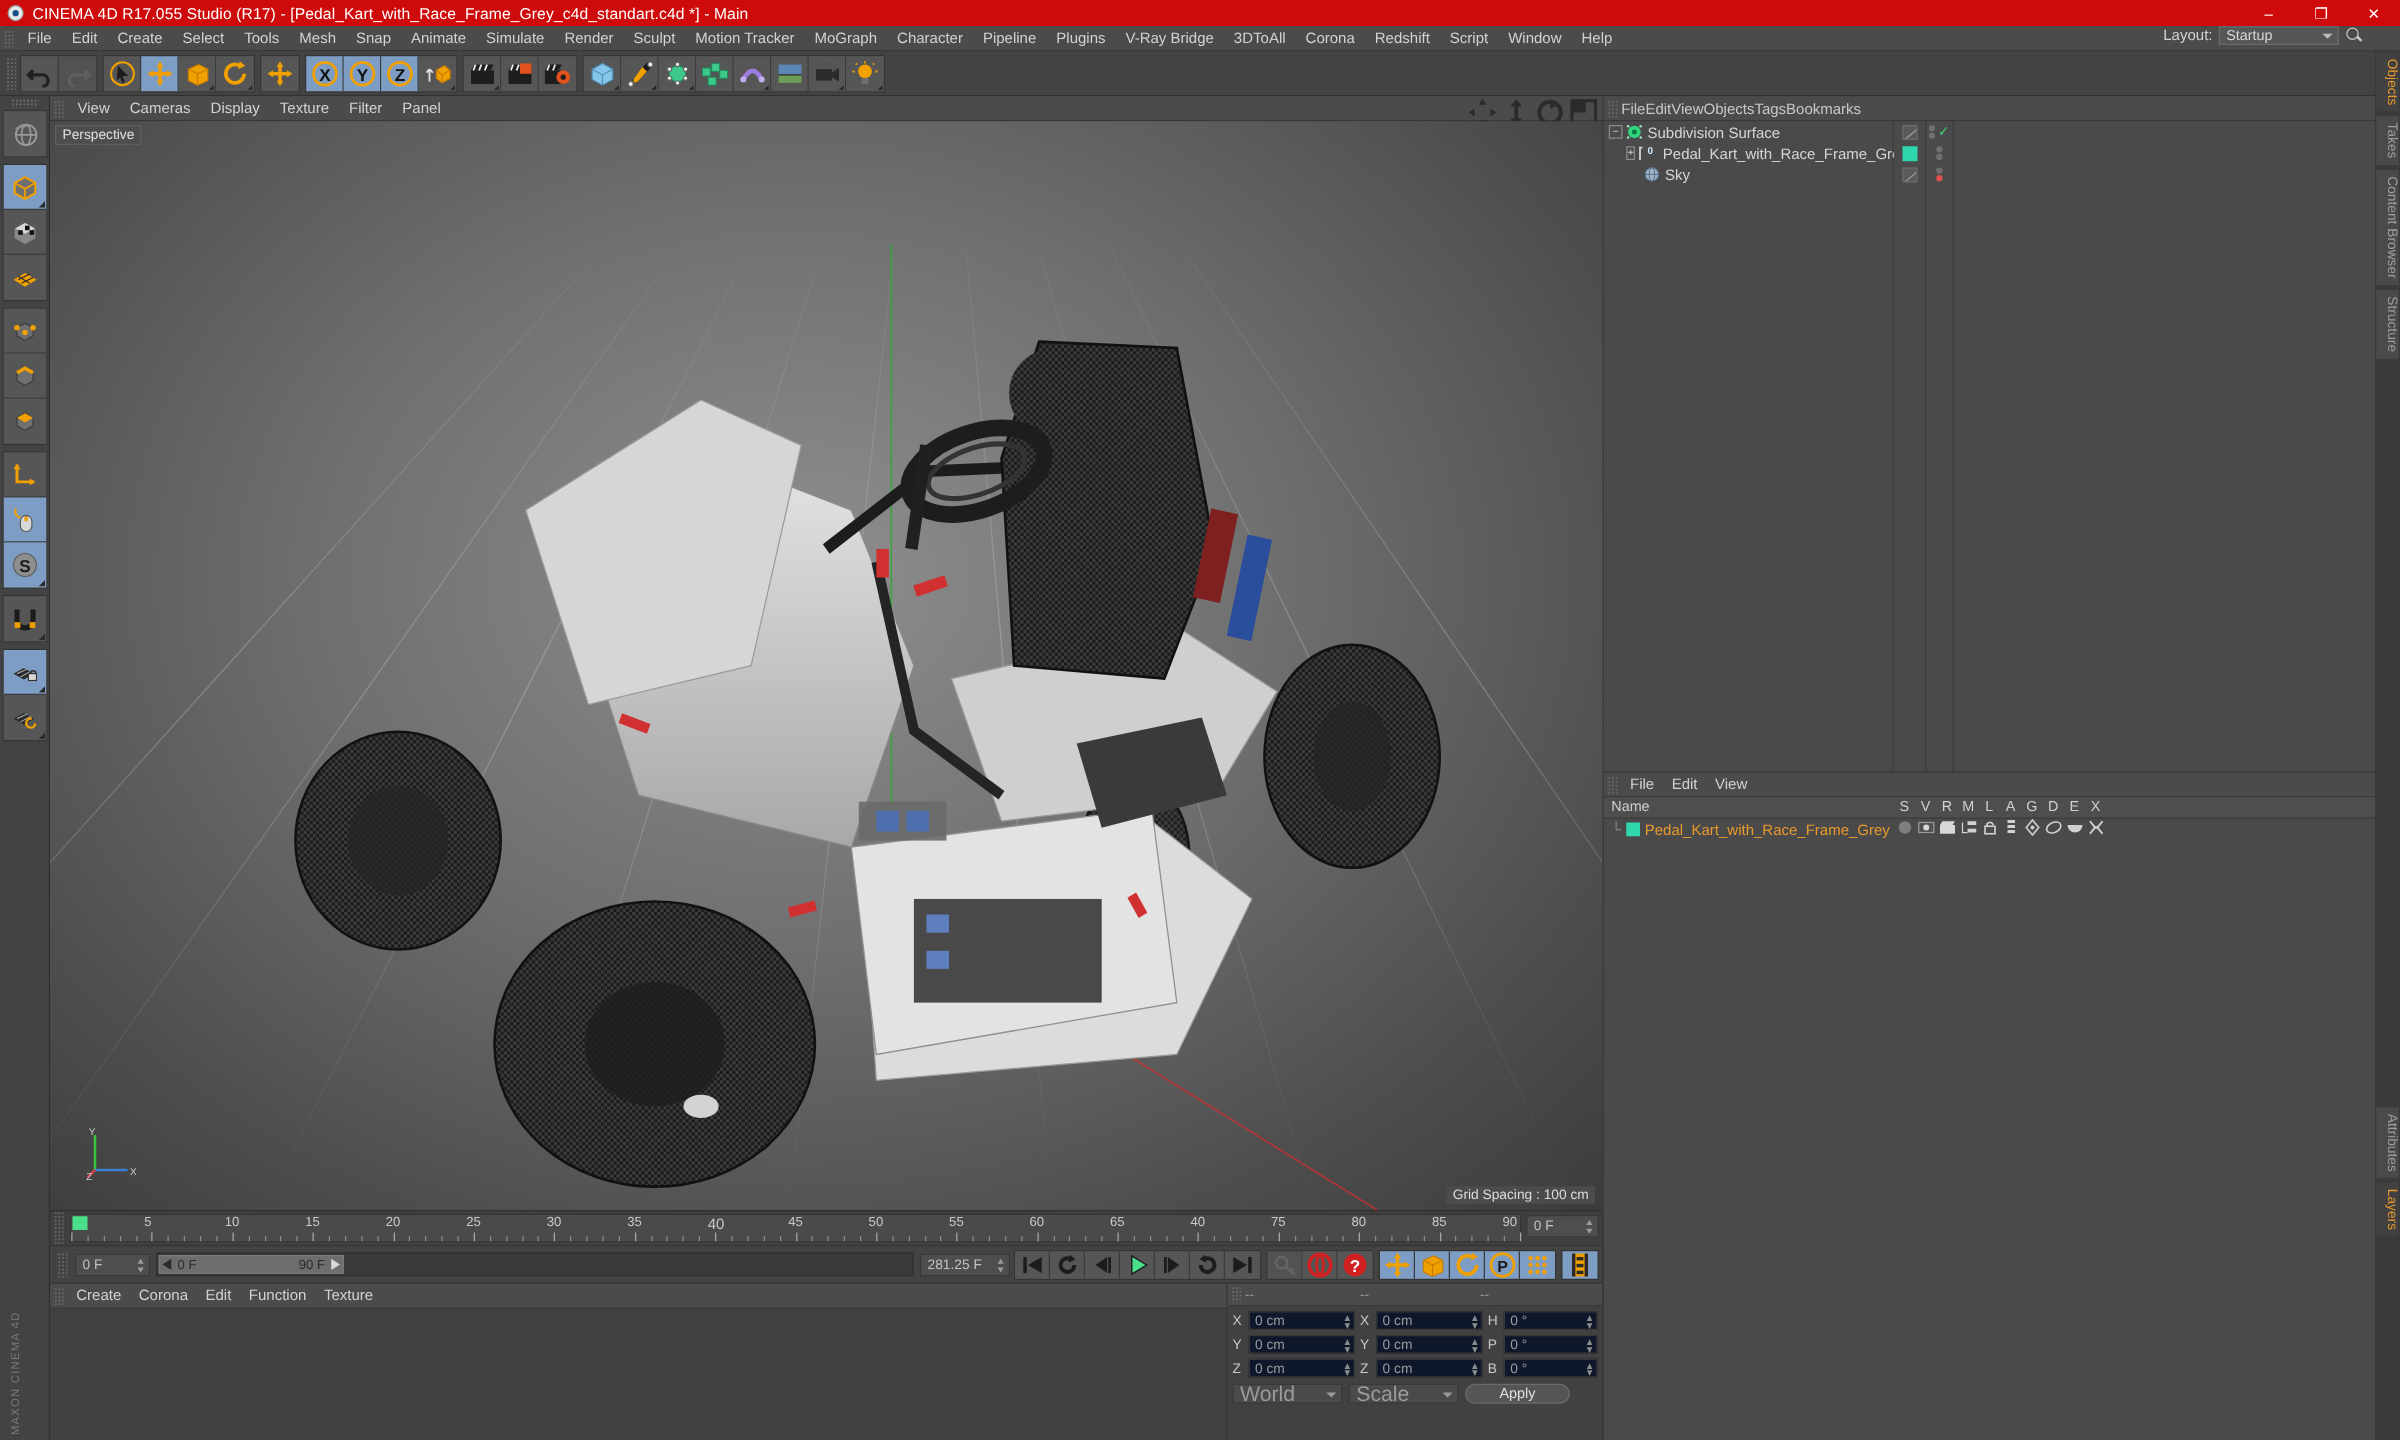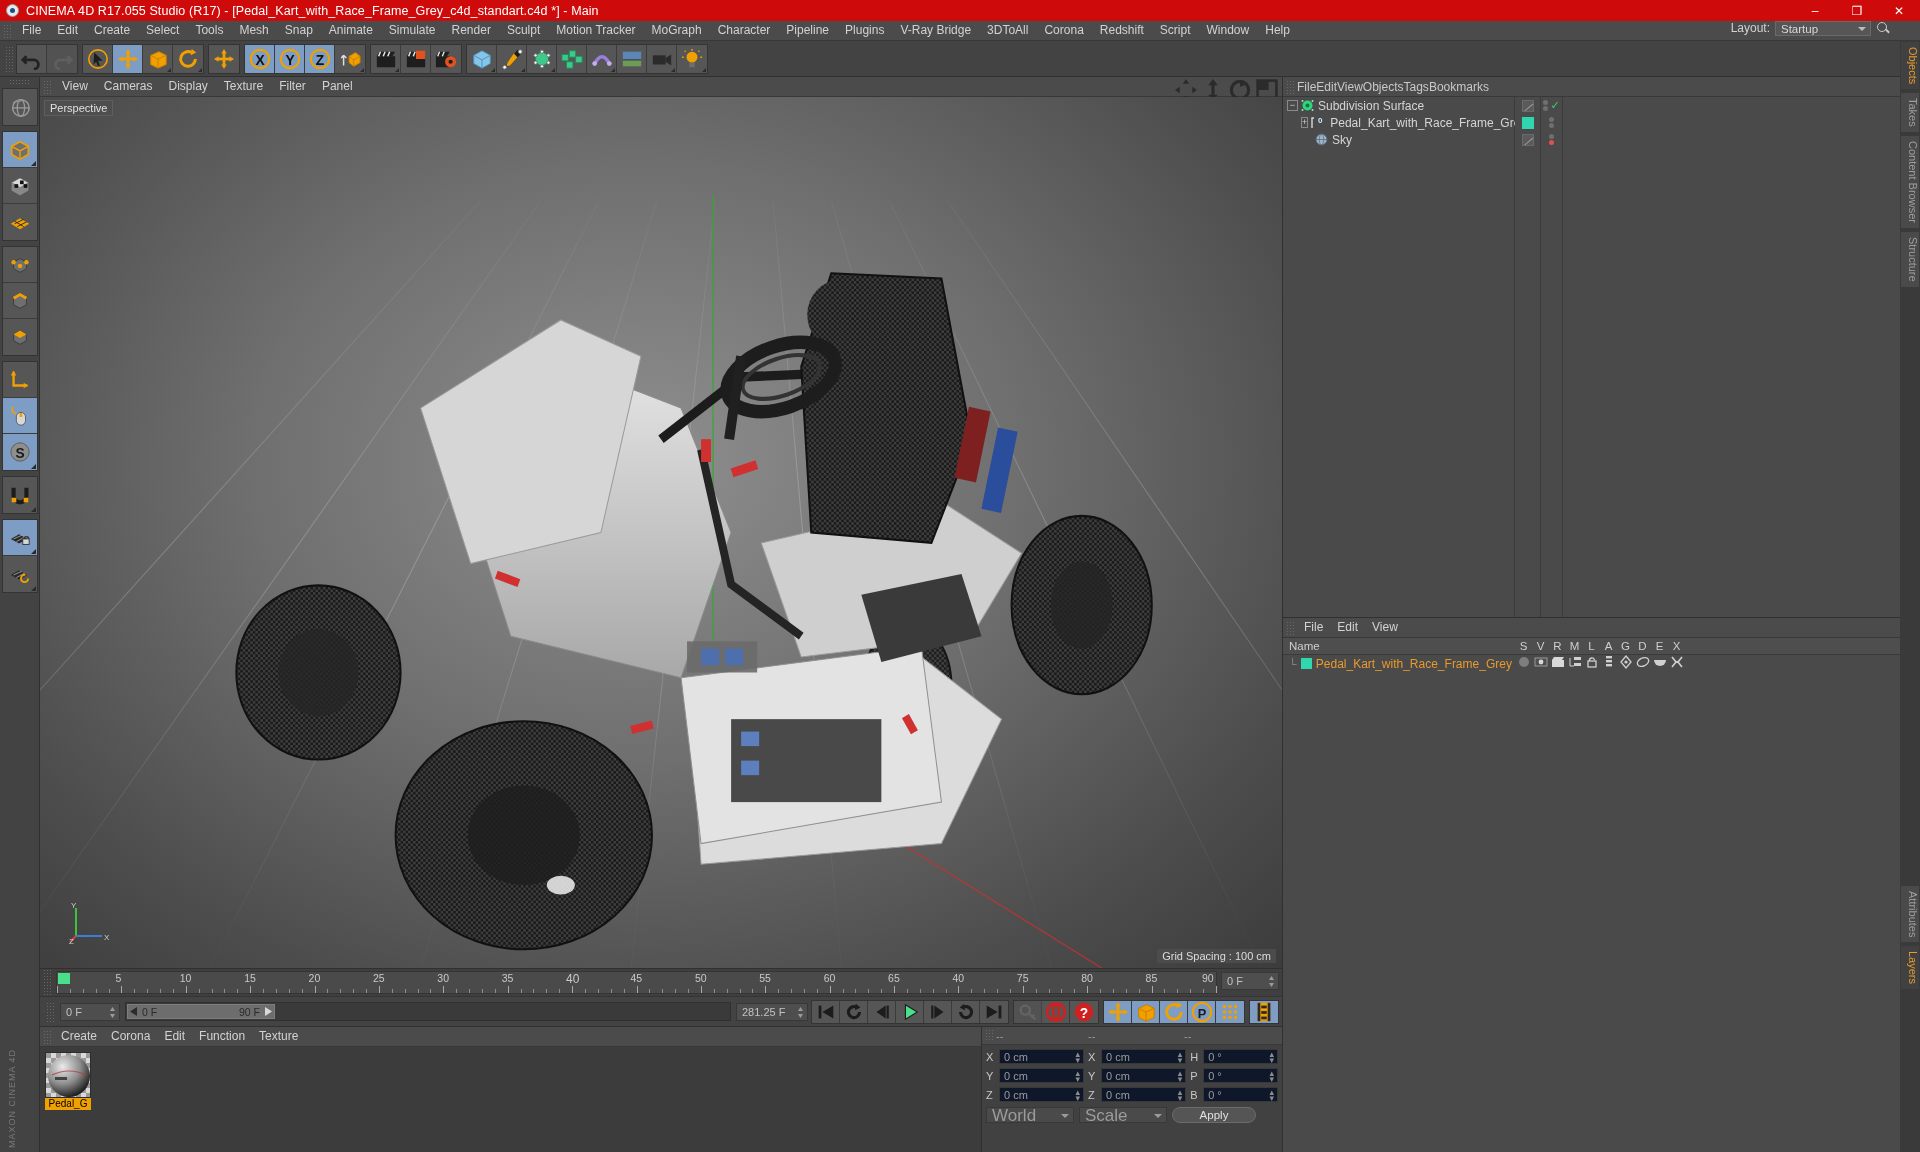--- a/index.html
+++ b/index.html
@@ -1059,39 +1059,20 @@
           <div class="panelbar">
             <div class="grip" style="height:14px;"></div>
             <div id="mat-menu" style="display:flex;align-items:center;">
                 <div class="mi">Create</div>
                 <div class="mi">Corona</div>
                 <div class="mi">Edit</div>
                 <div class="mi">Function</div>
                 <div class="mi">Texture</div>
               </div>
           </div>
-          <div class="matarea">
-            <div class="matchip">
-              <div class="matthumb">
-                <svg viewBox="0 0 46 46" width="46" height="46">
-                  <defs>
-                      <radialGradient id="msph" cx="35%" cy="28%" r="75%">
-                    <stop offset="0%" stop-color="#eaeaea"></stop>
-                        <stop offset="55%" stop-color="#8e8e8e"></stop>
-                    <stop offset="100%" stop-color="#1c1c1c"></stop>
-                      </radialGradient>
-                    </defs>
-                  <circle cx="23" cy="23" r="21" fill="url(#msph)"></circle>
-                  <path d="M6 22 Q23 14 40 22" stroke="#b04040" stroke-width="1.2" fill="none" opacity=".8"></path>
-                  <rect x="9" y="24" width="12" height="3" fill="#2a2a2a" opacity=".8"></rect>
-                </svg>
-              </div>
-              <div class="matname">Pedal_G</div>
-            </div>
-          </div>
         </div>
 
         <div class="coordpanel">
           <div class="coordhdr">
             <div class="grip" style="height:13px;"></div>
             <div style="width:92px;">--</div>
             <div style="width:96px;">--</div>
             <div style="width:90px;">--</div>
           </div>
           <div class="coordgrid" id="coord-rows">

